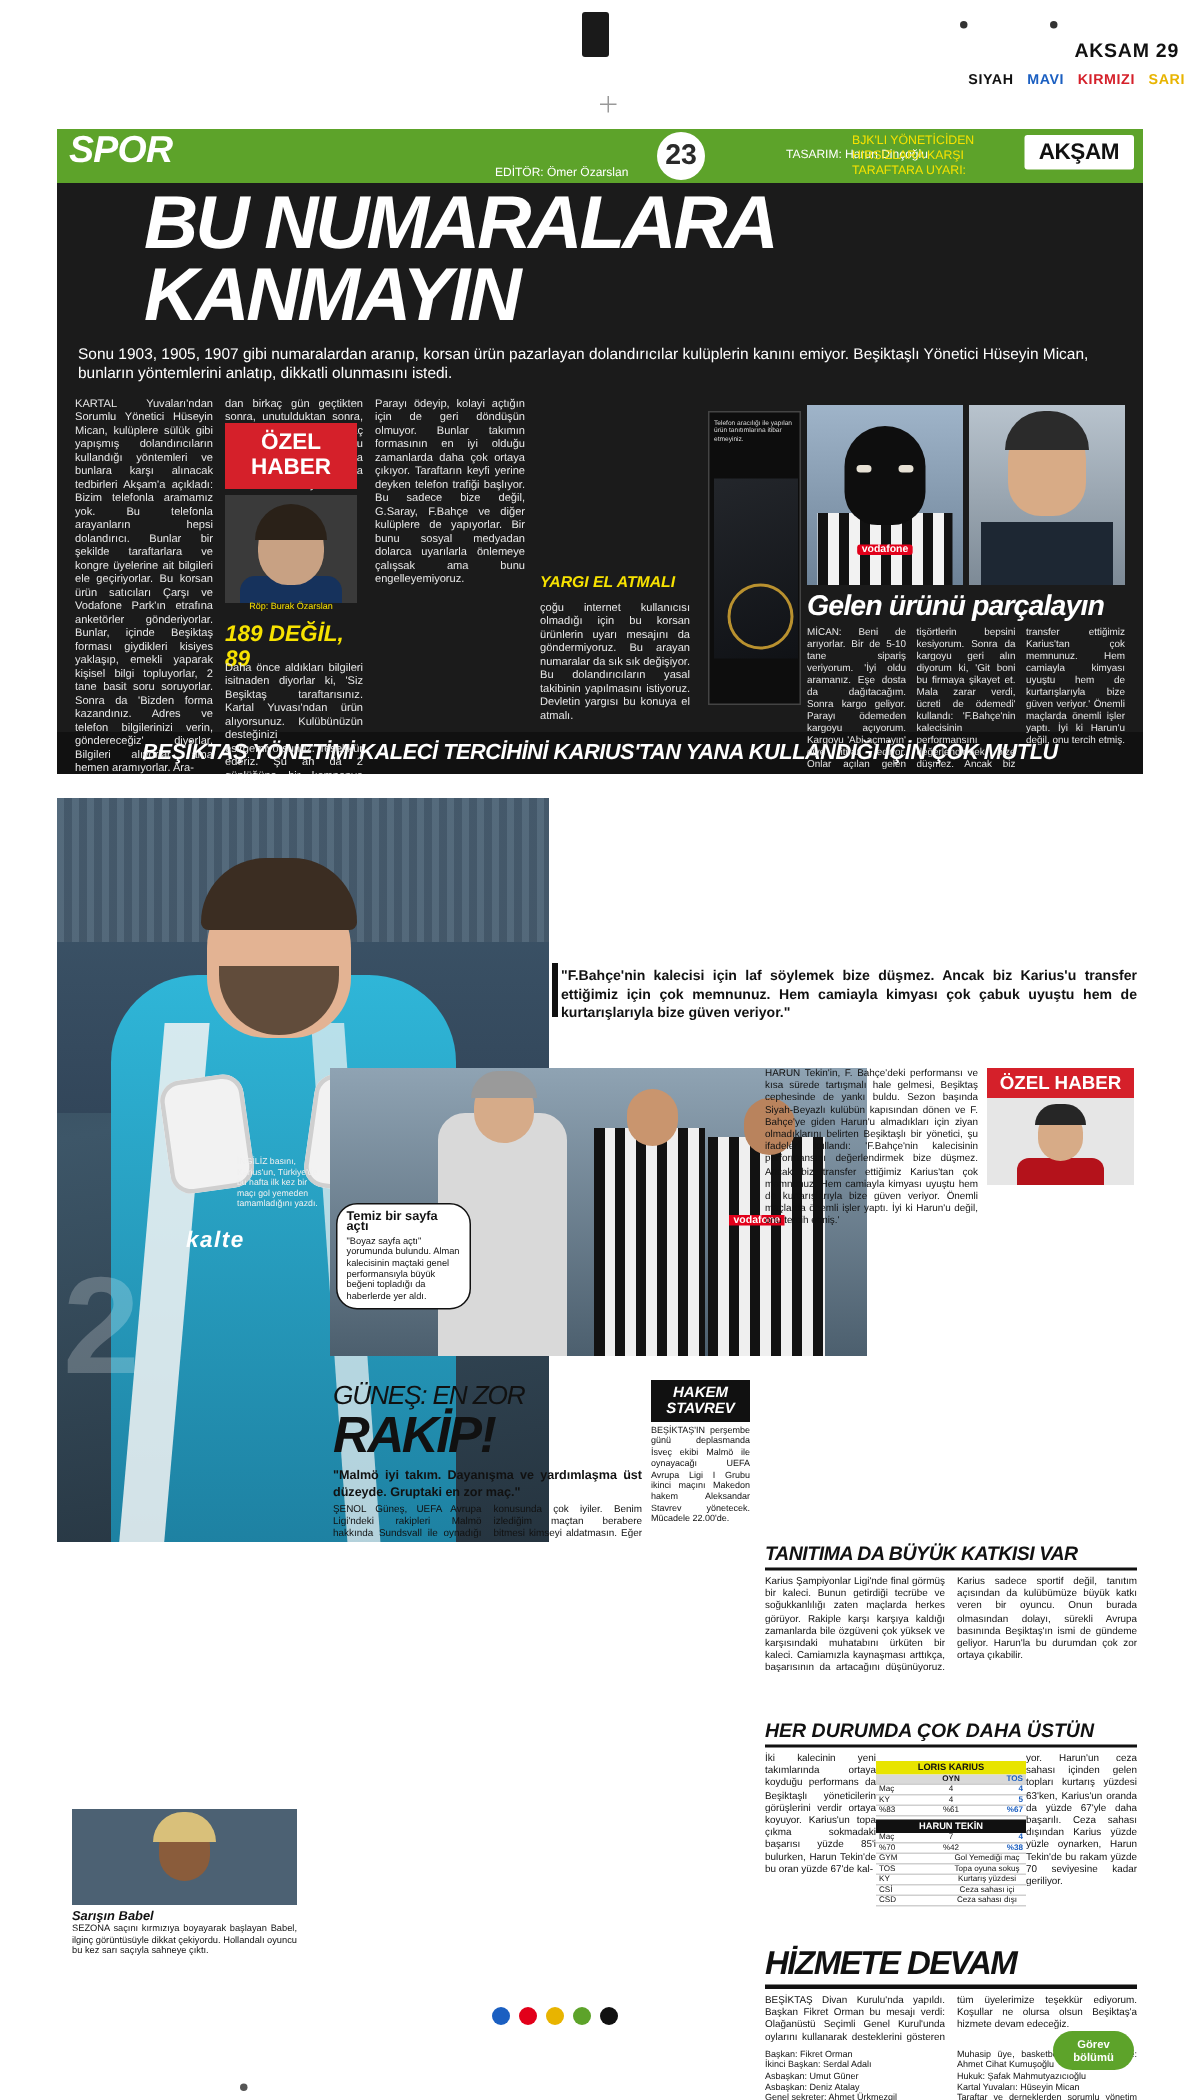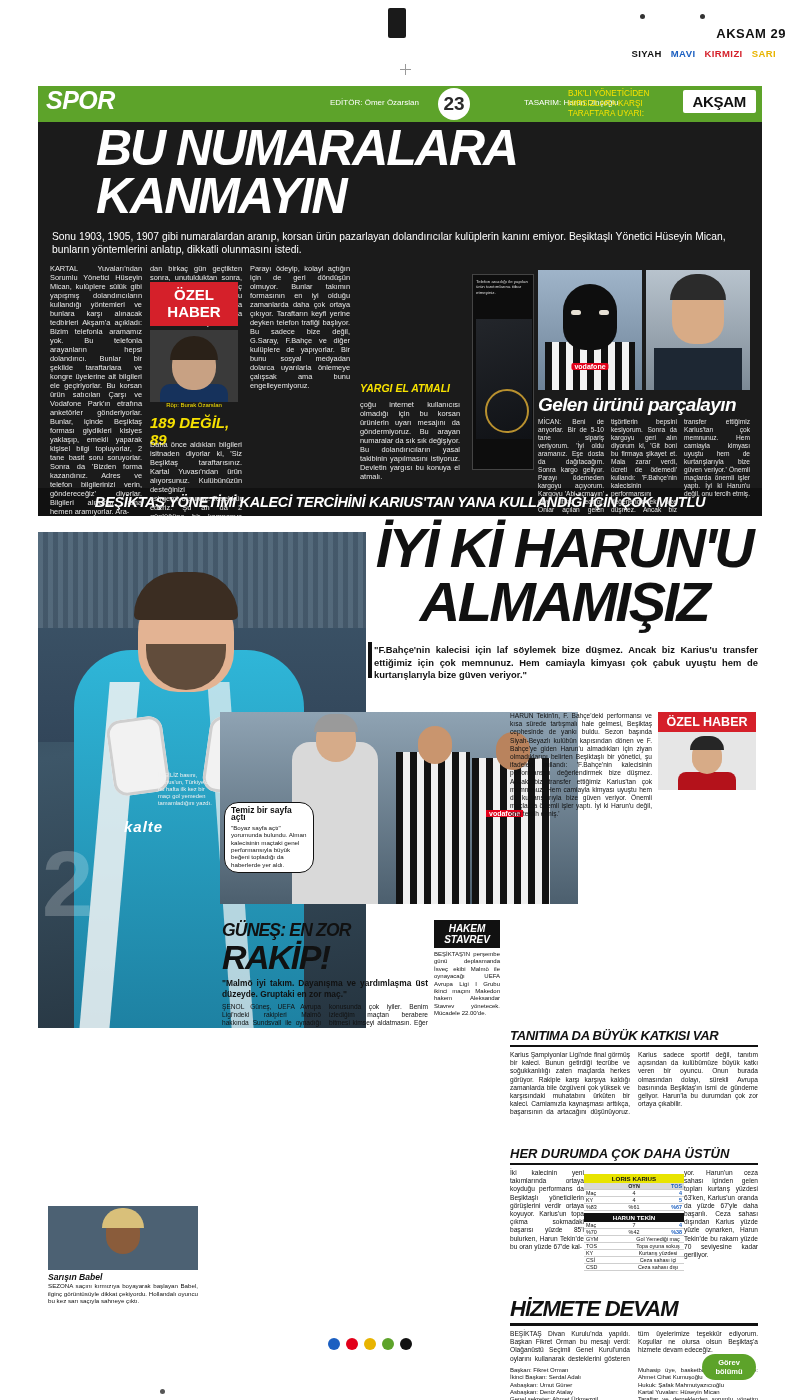--- a/index.html
+++ b/index.html
@@ -11,38 +11,38 @@
     color:#111;
     position:relative;
     overflow:hidden;
   }
 
   
   .topbar { position:absolute; left:0; top:0; width:800px; height:70px; }
   .reg-black { position:absolute; left:388px; top:8px; width:18px; height:30px; background:#1a1a1a; border-radius:2px; }
   .reg-dot { position:absolute; width:5px; height:5px; border-radius:50%; background:#333; }
   .masthead-right { position:absolute; right:14px; top:26px; font-size:13px; font-weight:bold; letter-spacing:.5px; color:#111; }
-  .colorbar { position:absolute; right:24px; top:48px; font-size:9.5px; font-weight:bold; letter-spacing:.4px;margin-left:22px; }
+  .colorbar { position:absolute; right:10px; top:48px; font-size:9.5px; font-weight:bold; letter-spacing:.4px;margin-left:22px; }
   .colorbar span { margin-left:6px; }
   .c-siyah { color:#111; }
   .c-mavi { color:#1b5fc1; }
   .c-kirmizi { color:#d5202a; }
   .c-sari { color:#e8b400; }
   .crosshair { position:absolute; width:11px; height:11px; }
   .crosshair:before, .crosshair:after { content:""; position:absolute; background:#999; }
   .crosshair:before { left:5px; top:0; width:1px; height:11px; }
   .crosshair:after { top:5px; left:0; height:1px; width:11px; }
 
   
   .page { position:absolute; left:38px; top:86px; width:724px; height:1286px; background:#fff; }
 
   
   .hdr { position:relative; height:36px; background:#5da32a; }
   .hdr .spor { position:absolute; left:8px; top:0; color:#fff; font-size:25px; font-weight:bold; font-style:italic; letter-spacing:-.5px; }
-  .hdr .editor { position:absolute; left:292px; top:12px; font-size:8px; color:#fff; }
+  .hdr .editor { position:absolute; left:292px; top:24px; font-size:8px; color:#fff; }
   .hdr .tasarim { position:absolute; left:486px; top:12px; font-size:8px; color:#fff; }
   .hdr .pagenum { position:absolute; left:400px; top:2px; width:32px; height:32px; border-radius:50%; background:#fff; color:#2a2a2a; font-size:19px; font-weight:bold; text-align:center; line-height:32px; }
   .hdr .warn { position:absolute; left:530px; top:3px; width:108px; text-align:left; color:#f7e200; font-size:8.2px; font-weight:normal; line-height:10px; }
   .hdr .date { position:absolute; left:646px; top:5px; width:60px; text-align:center; color:#fff; font-size:8px; line-height:11px; }
   .akbox { position:absolute; right:6px; top:4px; background:#fff; color:#111; font-size:15px; font-weight:bold; padding:3px 10px 3px 10px; border-radius:2px; letter-spacing:-.3px; }
 
   
   .tophead { position:relative; background:#1b1b1b; padding:4px 0 6px 0; }
   .tophead .kicker { color:#f7e200; font-size:21px; font-weight:bold; font-style:italic; padding-left:60px; letter-spacing:-.5px; }
   .tophead .big { color:#fff; font-size:50px; font-weight:bold; font-style:italic; letter-spacing:-2px; line-height:48px; padding-left:58px; margin-top:-2px; }
@@ -136,21 +136,21 @@
   .ozelhaber2 .lbl { background:#d5202a; color:#fff; font-weight:bold; font-size:12.5px; text-align:center; line-height:14px; padding:3px 0; }
   .ozelhaber2 .face { height:58px; background:#e6e6e6; position:relative; overflow:hidden; }
   .oh-head { position:absolute; left:34px; top:8px; width:30px; height:34px; border-radius:15px; background:#d7ab87; }
   .oh-hair { position:absolute; left:32px; top:4px; width:34px; height:14px; border-radius:17px 17px 0 0; background:#262626; }
   .oh-body { position:absolute; left:20px; top:40px; width:58px; height:20px; background:#b4121b; border-radius:8px 8px 0 0; }
 
   .rcol { position:absolute; left:472px; top:196px; width:142px; font-size:6.6px; line-height:8.2px; text-align:justify; }
 
   
   .gunes { position:absolute; left:184px; top:404px; width:206px; }
-  .gunes .k { font-size:17.5px; font-weight:bold; font-style:italic; letter-spacing:-.8px; }
+  .gunes .k { font-size:17.5px; font-weight:normal; font-style:italic; letter-spacing:-.8px; }
   .gunes .b { font-size:34px; font-weight:bold; font-style:italic; letter-spacing:-1.6px; line-height:32px; }
   .gunes .q { font-size:8.4px; font-weight:bold; line-height:10.5px; margin-top:5px; text-align:justify; }
   .gunes .body { font-size:6.6px; line-height:8.2px; margin-top:4px; column-count:2; column-gap:8px; text-align:justify; }
 
   
   .bottom { position:relative; height:420px; background:#fff; }
   .tanitima { position:absolute; left:472px; top:0; width:248px; }
   .tanitima .h { font-size:13px; font-weight:bold; font-style:italic; letter-spacing:-.3px; }
   .tanitima .rule { height:2px; background:#111; margin:2px 0 4px 0; }
   .tanitima .b { font-size:6.6px; line-height:8.2px; column-count:2; column-gap:8px; text-align:justify; }
@@ -282,24 +282,20 @@
       <div class="kit-stripe2"></div>
       <div class="kp-head"></div>
       <div class="kp-beard"></div>
       <div class="kp-hair"></div>
       <div class="glove glove-l"></div>
       <div class="glove glove-r"></div>
       <div class="kalte">kalte</div>
       <div class="number2">2</div>
     </div>
 
-    <div class="herohead">
-      <div class="l1">İYİ Kİ HARUN'U</div>
-      <div class="l2">ALMAMIŞIZ</div>
-    </div>
     <div class="qbar"></div>
     <div class="heroquote">"F.Bahçe'nin kalecisi için laf söylemek bize düşmez. Ancak biz Karius'u transfer ettiğimiz için çok memnunuz. Hem camiayla kimyası çok çabuk uyuştu hem de kurtarışlarıyla bize güven veriyor."</div>
 
     <div class="montage">
       <div class="m-coach-body"></div>
       <div class="m-coach-head"></div>
       <div class="m-coach-hair"></div>
       <div class="m-p1"></div>
       <div class="m-p1h"></div>
       <div class="m-p2"></div>

